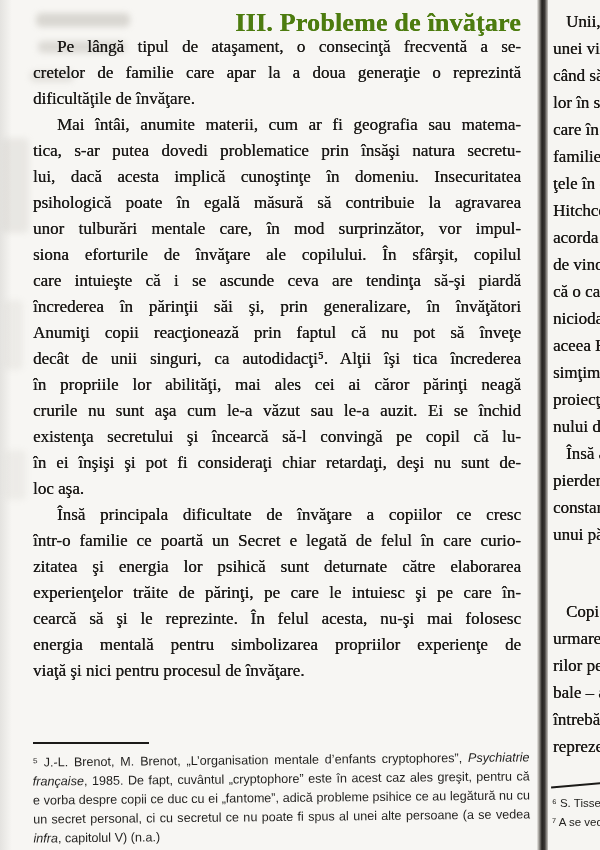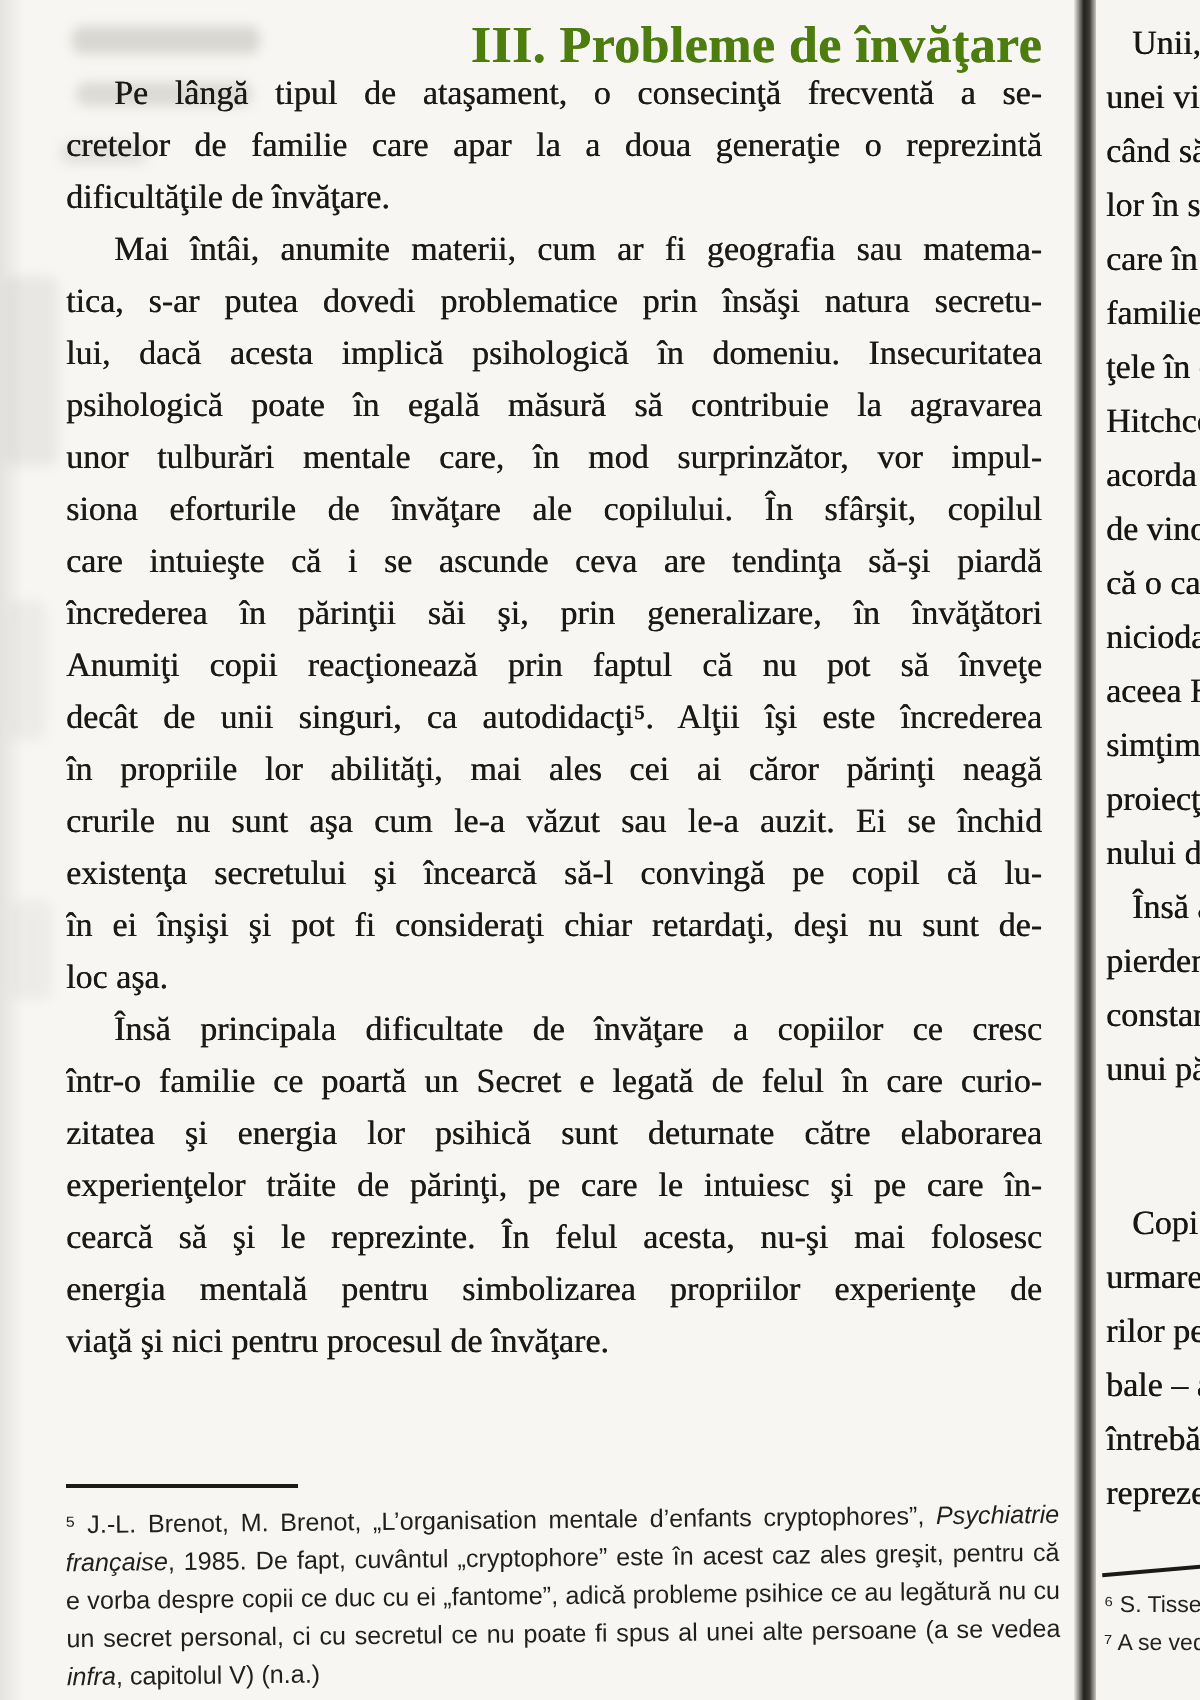--- a/index.html
+++ b/index.html
@@ -69,28 +69,28 @@
   <div class="edge-shade"></div>
 
   <div class="title">III. Probleme de învăţare</div>
 
   <div class="body-block">
     <div class="ln ind">Pe lângă tipul de ataşament, o consecinţă frecventă a se-</div>
     <div class="ln">cretelor de familie care apar la a doua generaţie o reprezintă</div>
     <div class="ln end">dificultăţile de învăţare.</div>
     <div class="ln ind">Mai întâi, anumite materii, cum ar fi geografia sau matema-</div>
     <div class="ln">tica, s-ar putea dovedi problematice prin însăşi natura secretu-</div>
-    <div class="ln">lui, dacă acesta implică psihologică în domeniu. Insecuritatea</div>
+    <div class="ln">lui, dacă acesta implică cunoştinţe în domeniu. Insecuritatea</div>
     <div class="ln">psihologică poate în egală măsură să contribuie la agravarea</div>
     <div class="ln">unor tulburări mentale care, în mod surprinzător, vor impul-</div>
     <div class="ln">siona eforturile de învăţare ale copilului. În sfârşit, copilul</div>
     <div class="ln">care intuieşte că i se ascunde ceva are tendinţa să-şi piardă</div>
     <div class="ln">încrederea în părinţii săi şi, prin generalizare, în învăţători</div>
     <div class="ln">Anumiţi copii reacţionează prin faptul că nu pot să înveţe</div>
-    <div class="ln">decât de unii singuri, ca autodidacţi⁵. Alţii îşi este încrederea</div>
+    <div class="ln">decât de unii singuri, ca autodidacţi⁵. Alţii îşi tica încrederea</div>
     <div class="ln">în propriile lor abilităţi, mai ales cei ai căror părinţi neagă</div>
     <div class="ln">crurile nu sunt aşa cum le-a văzut sau le-a auzit. Ei se închid</div>
     <div class="ln">existenţa secretului şi încearcă să-l convingă pe copil că lu-</div>
     <div class="ln">în ei înşişi şi pot fi consideraţi chiar retardaţi, deşi nu sunt de-</div>
     <div class="ln end">loc aşa.</div>
     <div class="ln ind">Însă principala dificultate de învăţare a copiilor ce cresc</div>
     <div class="ln">într-o familie ce poartă un Secret e legată de felul în care curio-</div>
     <div class="ln">zitatea şi energia lor psihică sunt deturnate către elaborarea</div>
     <div class="ln">experienţelor trăite de părinţi, pe care le intuiesc şi pe care în-</div>
     <div class="ln">cearcă să şi le reprezinte. În felul acesta, nu-şi mai folosesc</div>

